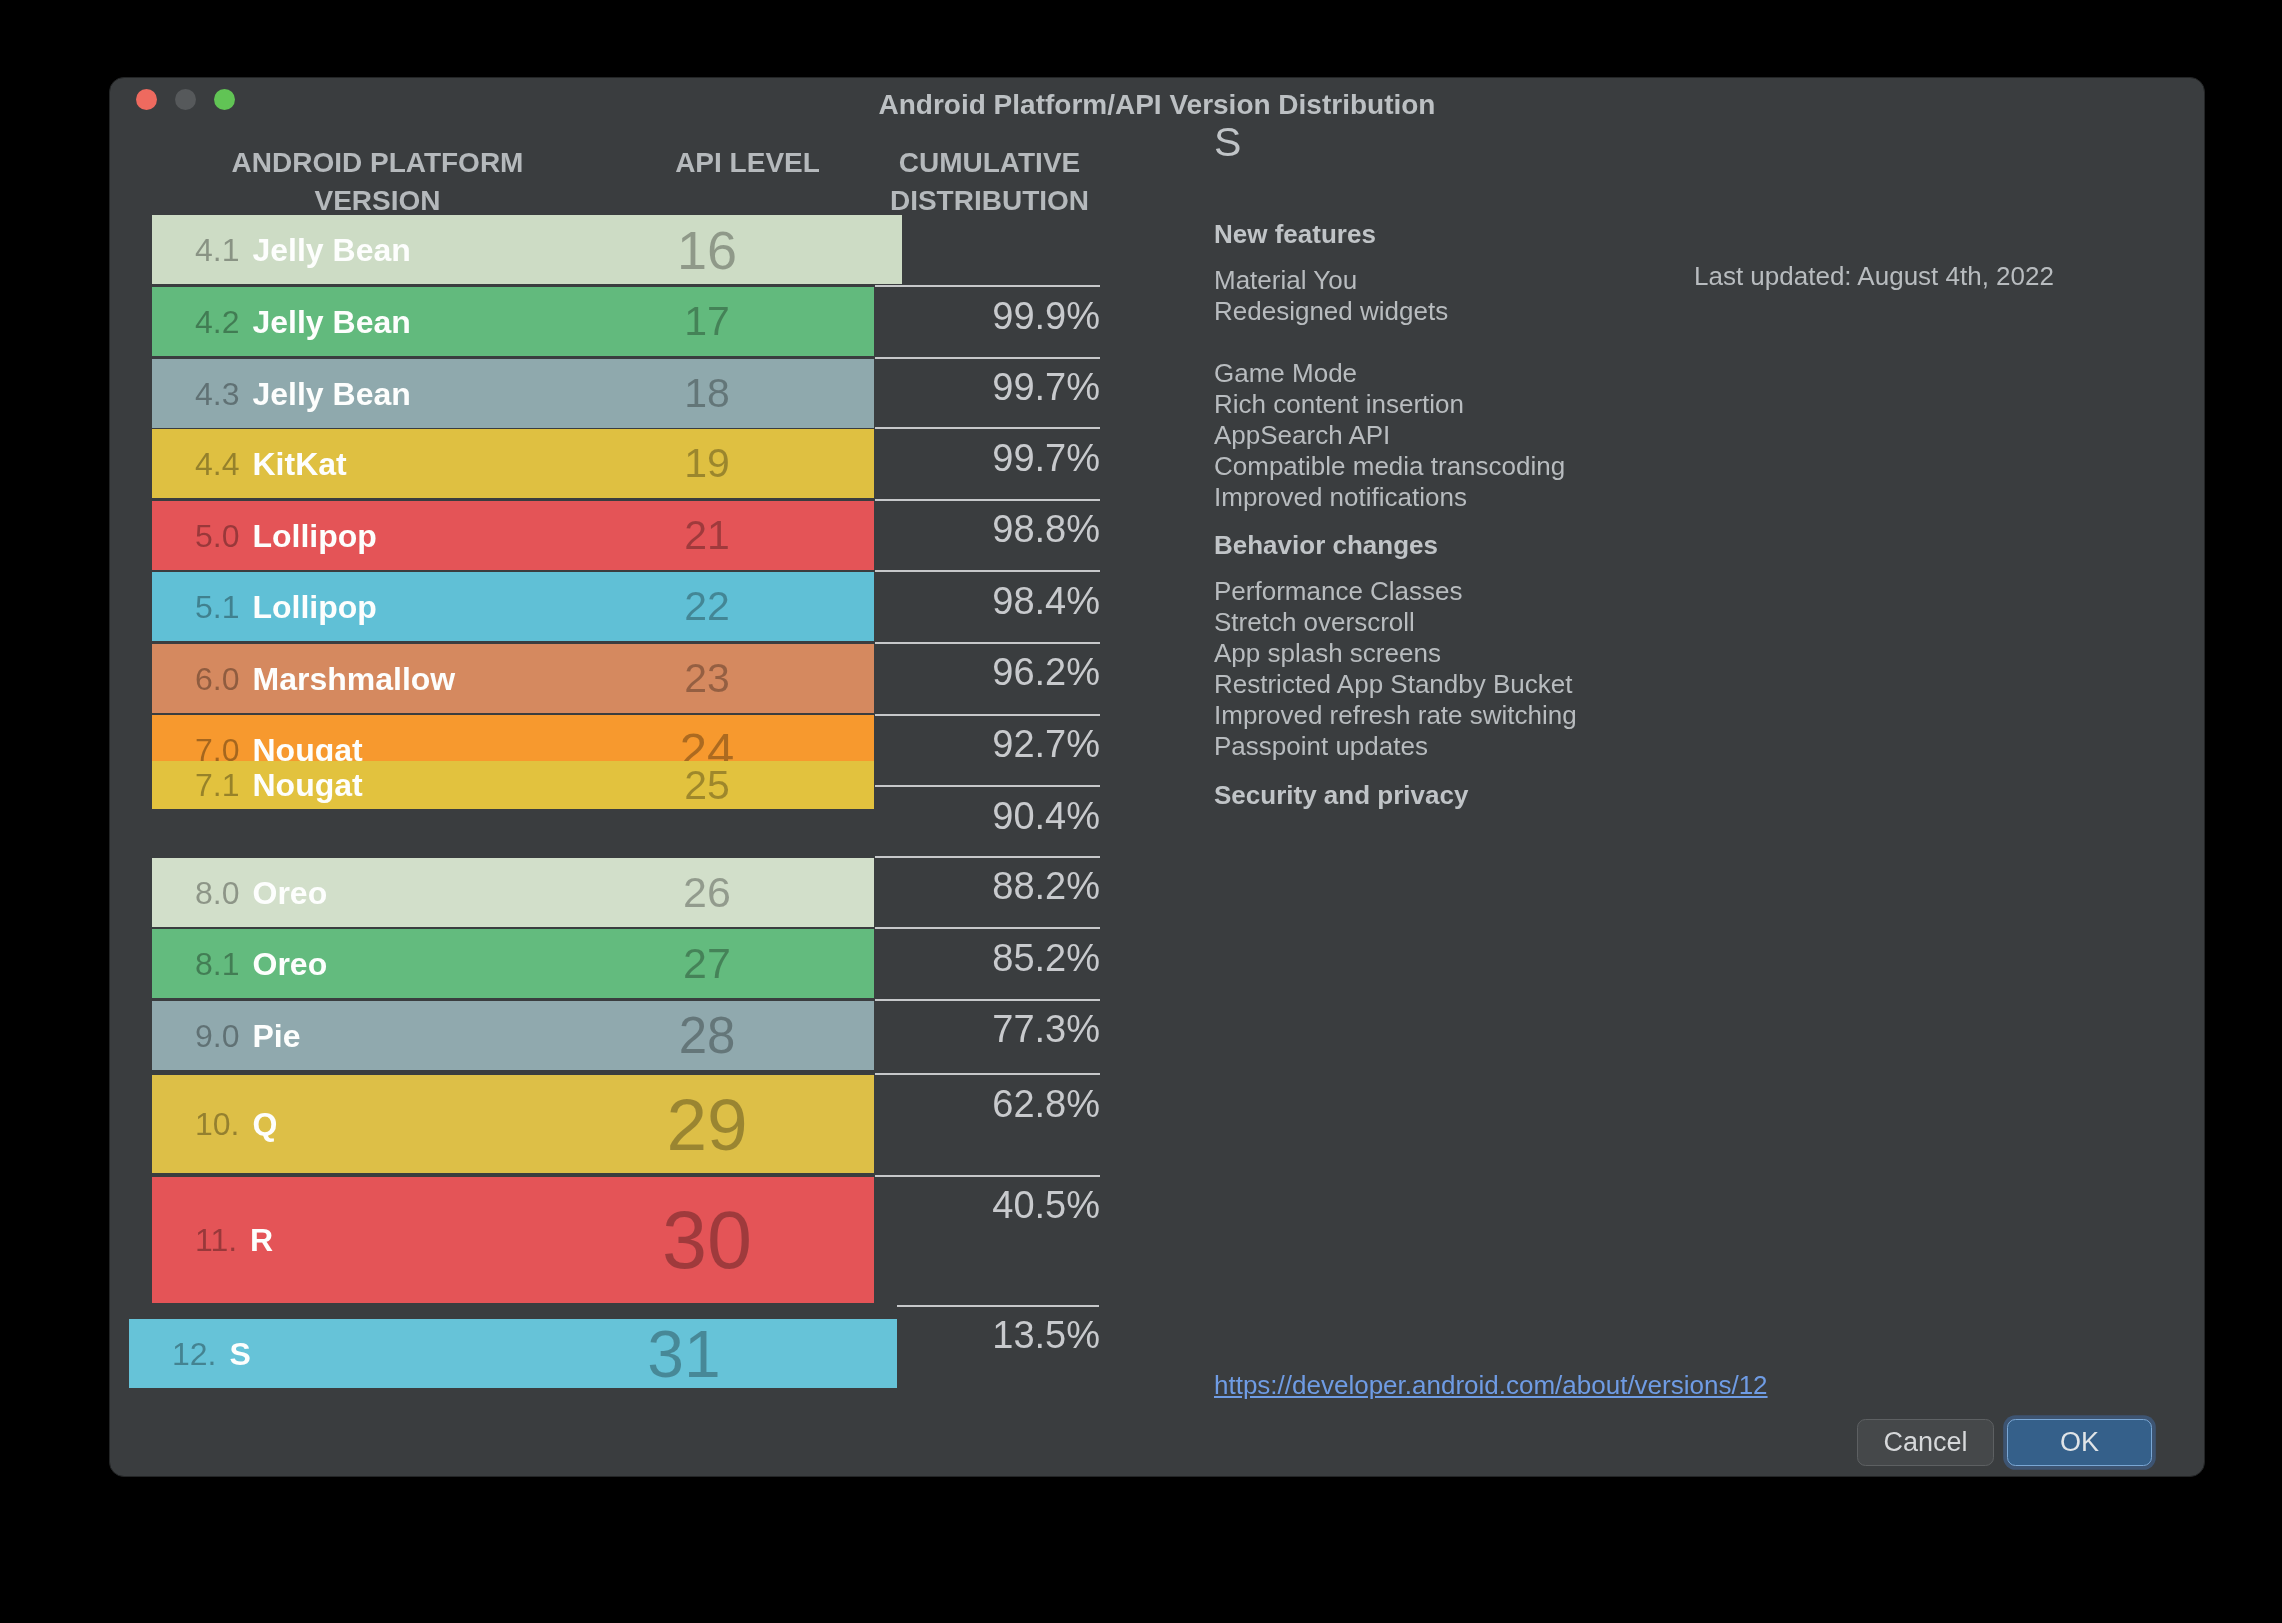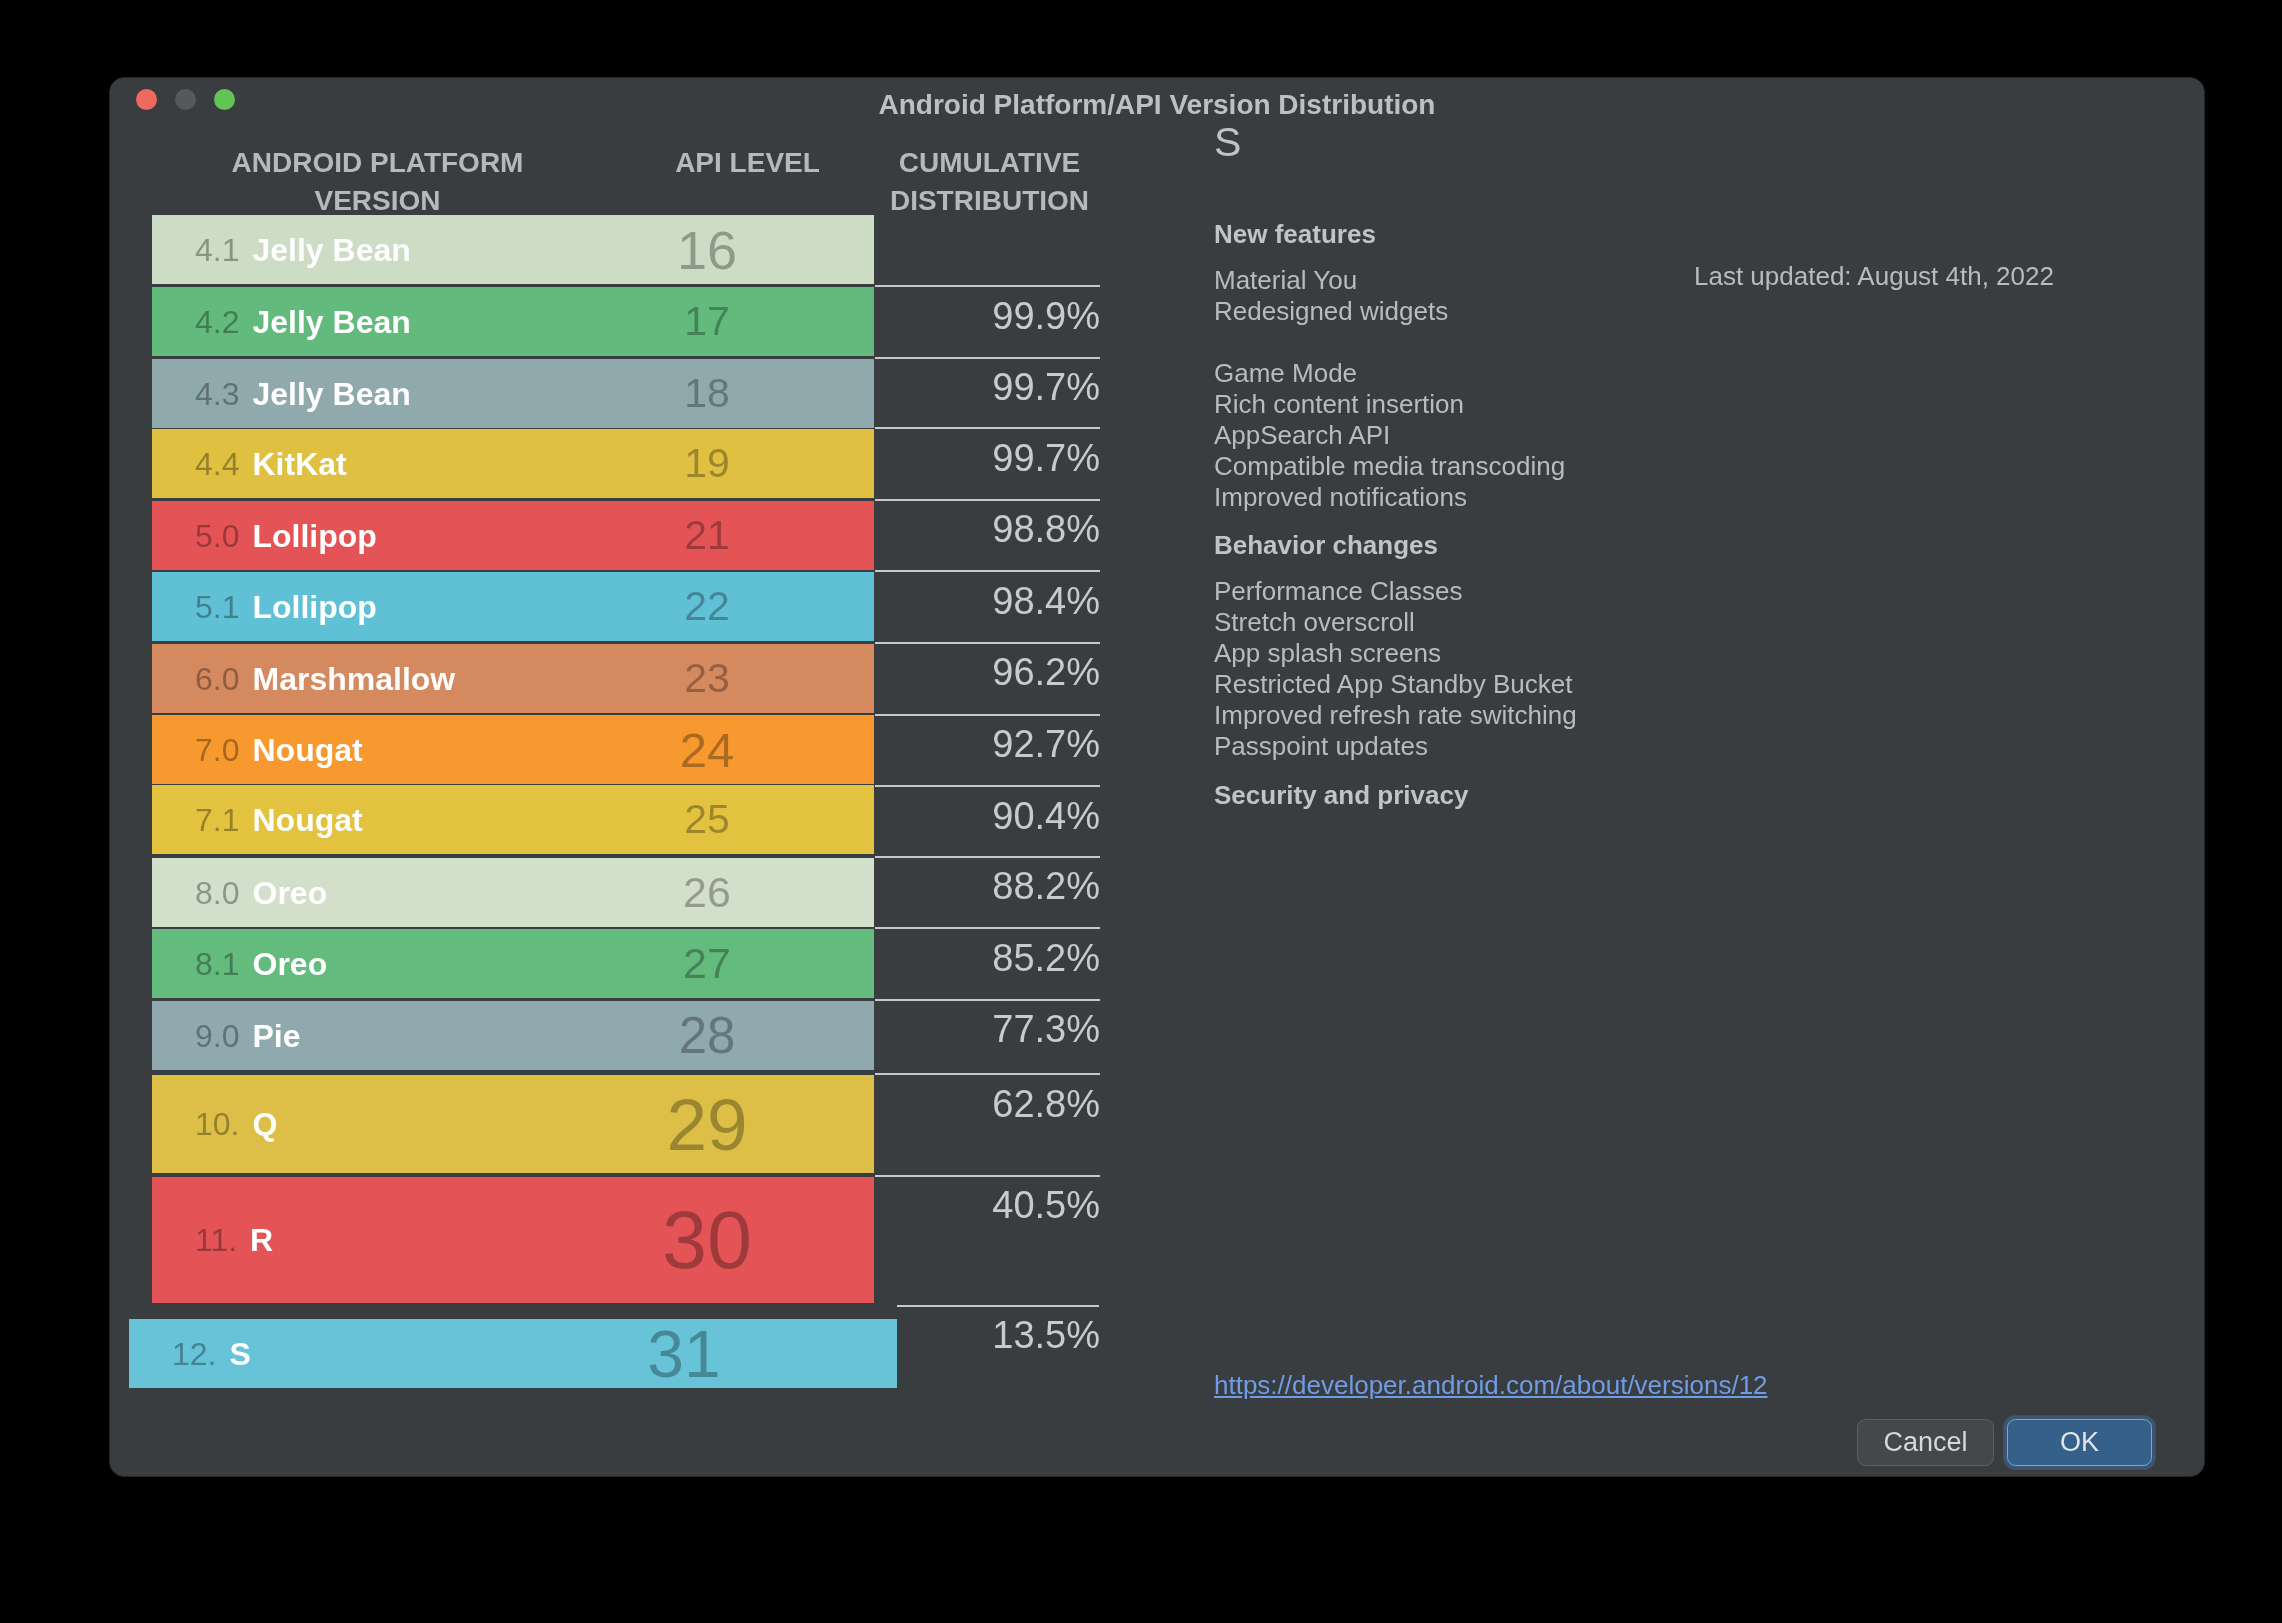--- a/index.html
+++ b/index.html
@@ -65,21 +65,21 @@
     <div class="title">Android Platform/API Version Distribution</div>
   </div>
 
   <div class="colhead h-platform">ANDROID PLATFORM
 VERSION</div>
   <div class="colhead h-api">API LEVEL</div>
   <div class="colhead h-cum">CUMULATIVE
 DISTRIBUTION</div>
 
   <div class="table" id="table">
-      <div class="row-bar" style="top: 137px; height: 69px; background: rgb(205, 220, 197);">
+      <div class="row-bar" style="top: 137px; height: 69px; background: rgb(205, 220, 197); padding-left: 28px;">
         <div class="row-label"><span class="row-prefix">4.1</span><span class="row-name">Jelly Bean</span></div>
         <div class="row-api" style="font-size: 54px;">16</div>
       </div>
       <div class="row-bar" style="top: 209px; height: 69px; background: rgb(98, 186, 125);">
         <div class="row-label"><span class="row-prefix">4.2</span><span class="row-name">Jelly Bean</span></div>
         <div class="row-api" style="font-size: 41px;">17</div>
       </div>
       <div class="dist-line" style="top: 207px; left: 765px; width: 225px;"></div>
       <div class="dist-pct" style="top: 217px; left: 792px;">99.9%</div>
       <div class="row-bar" style="top: 281px; height: 69px; background: rgb(143, 169, 173);">
@@ -111,21 +111,21 @@
         <div class="row-api" style="font-size: 41px;">23</div>
       </div>
       <div class="dist-line" style="top: 564px; left: 765px; width: 225px;"></div>
       <div class="dist-pct" style="top: 573px; left: 792px;">96.2%</div>
       <div class="row-bar" style="top: 637px; height: 69px; background: rgb(247, 153, 46);">
         <div class="row-label"><span class="row-prefix">7.0</span><span class="row-name">Nougat</span></div>
         <div class="row-api" style="font-size: 49px;">24</div>
       </div>
       <div class="dist-line" style="top: 636px; left: 765px; width: 225px;"></div>
       <div class="dist-pct" style="top: 645px; left: 792px;">92.7%</div>
-      <div class="row-bar" style="top: 707px; height: 69px; background: rgb(226, 194, 62);">
+      <div class="row-bar" style="top: 683px; height: 48px; background: rgb(226, 194, 62);">
         <div class="row-label"><span class="row-prefix">7.1</span><span class="row-name">Nougat</span></div>
         <div class="row-api" style="font-size: 41px;">25</div>
       </div>
       <div class="dist-line" style="top: 707px; left: 765px; width: 225px;"></div>
       <div class="dist-pct" style="top: 717px; left: 792px;">90.4%</div>
       <div class="row-bar" style="top: 780px; height: 69px; background: rgb(210, 223, 202);">
         <div class="row-label"><span class="row-prefix">8.0</span><span class="row-name">Oreo</span></div>
         <div class="row-api" style="font-size: 43px;">26</div>
       </div>
       <div class="dist-line" style="top: 778px; left: 765px; width: 225px;"></div>

